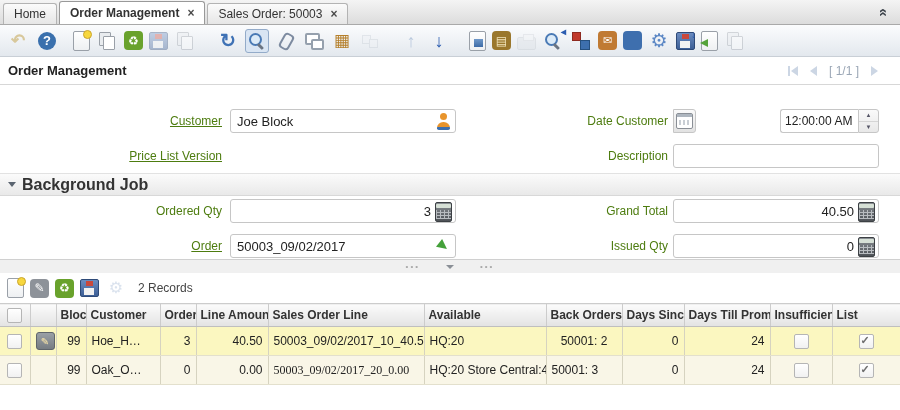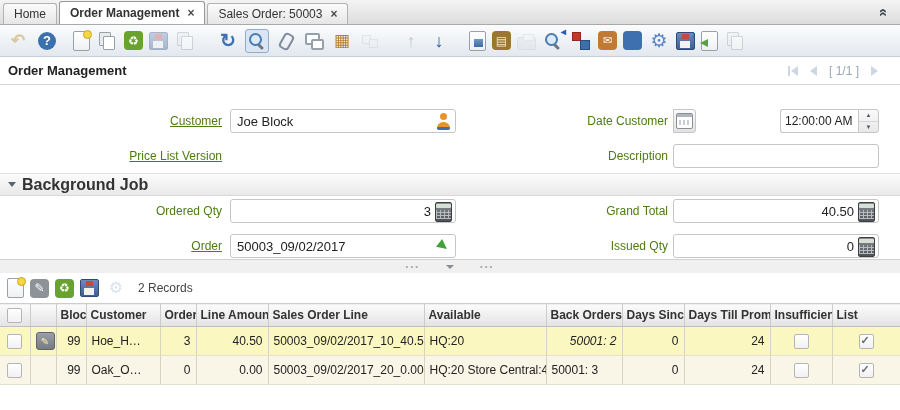--- a/index.html
+++ b/index.html
@@ -325,34 +325,34 @@
         <tbody>
           <tr style="background: rgb(251, 247, 192);">
             <td style="text-align: center;"><span class="cb"></span></td>
             <td style="text-align: center;"><span class="rowedit">✎</span></td>
             <td style="text-align: right;">99</td>
             <td style="text-align: left;">Hoe_H…</td>
             <td style="text-align: right;">3</td>
             <td style="text-align: right;">40.50</td>
             <td style="text-align: right; margin-left: 19px;">50003_09/02/2017_10_40.5</td>
             <td style="text-align: left;">HQ:20</td>
-            <td style="text-align: right; font-style: italic;">50001: 2</td>
+            <td style="text-align: center;">50001: 2</td>
             <td style="text-align: right;">0</td>
             <td style="text-align: right;">24</td>
             <td style="text-align: center;"><span class="cb"></span></td>
             <td style="text-align: center;"><span class="cb checked"></span></td>
           </tr>
           <tr style="background: rgb(249, 246, 231);">
             <td style="text-align: center;"><span class="cb"></span></td>
             <td style="text-align: center;"></td>
             <td style="text-align: right;">99</td>
             <td style="text-align: left;">Oak_O…</td>
             <td style="text-align: right;">0</td>
             <td style="text-align: right;">0.00</td>
-            <td style="text-align: left;">50003_09/02/2017_20_0.00</td>
+            <td style="text-align: left; font-family: Liberation Serif, serif;">50003_09/02/2017_20_0.00</td>
             <td style="text-align: left;">HQ:20 Store Central:4</td>
             <td style="text-align: left;">50001: 3</td>
             <td style="text-align: right;">0</td>
             <td style="text-align: right;">24</td>
             <td style="text-align: center;"><span class="cb"></span></td>
             <td style="text-align: center;"><span class="cb checked"></span></td>
           </tr>
         </tbody>
       </table>
   </div>

